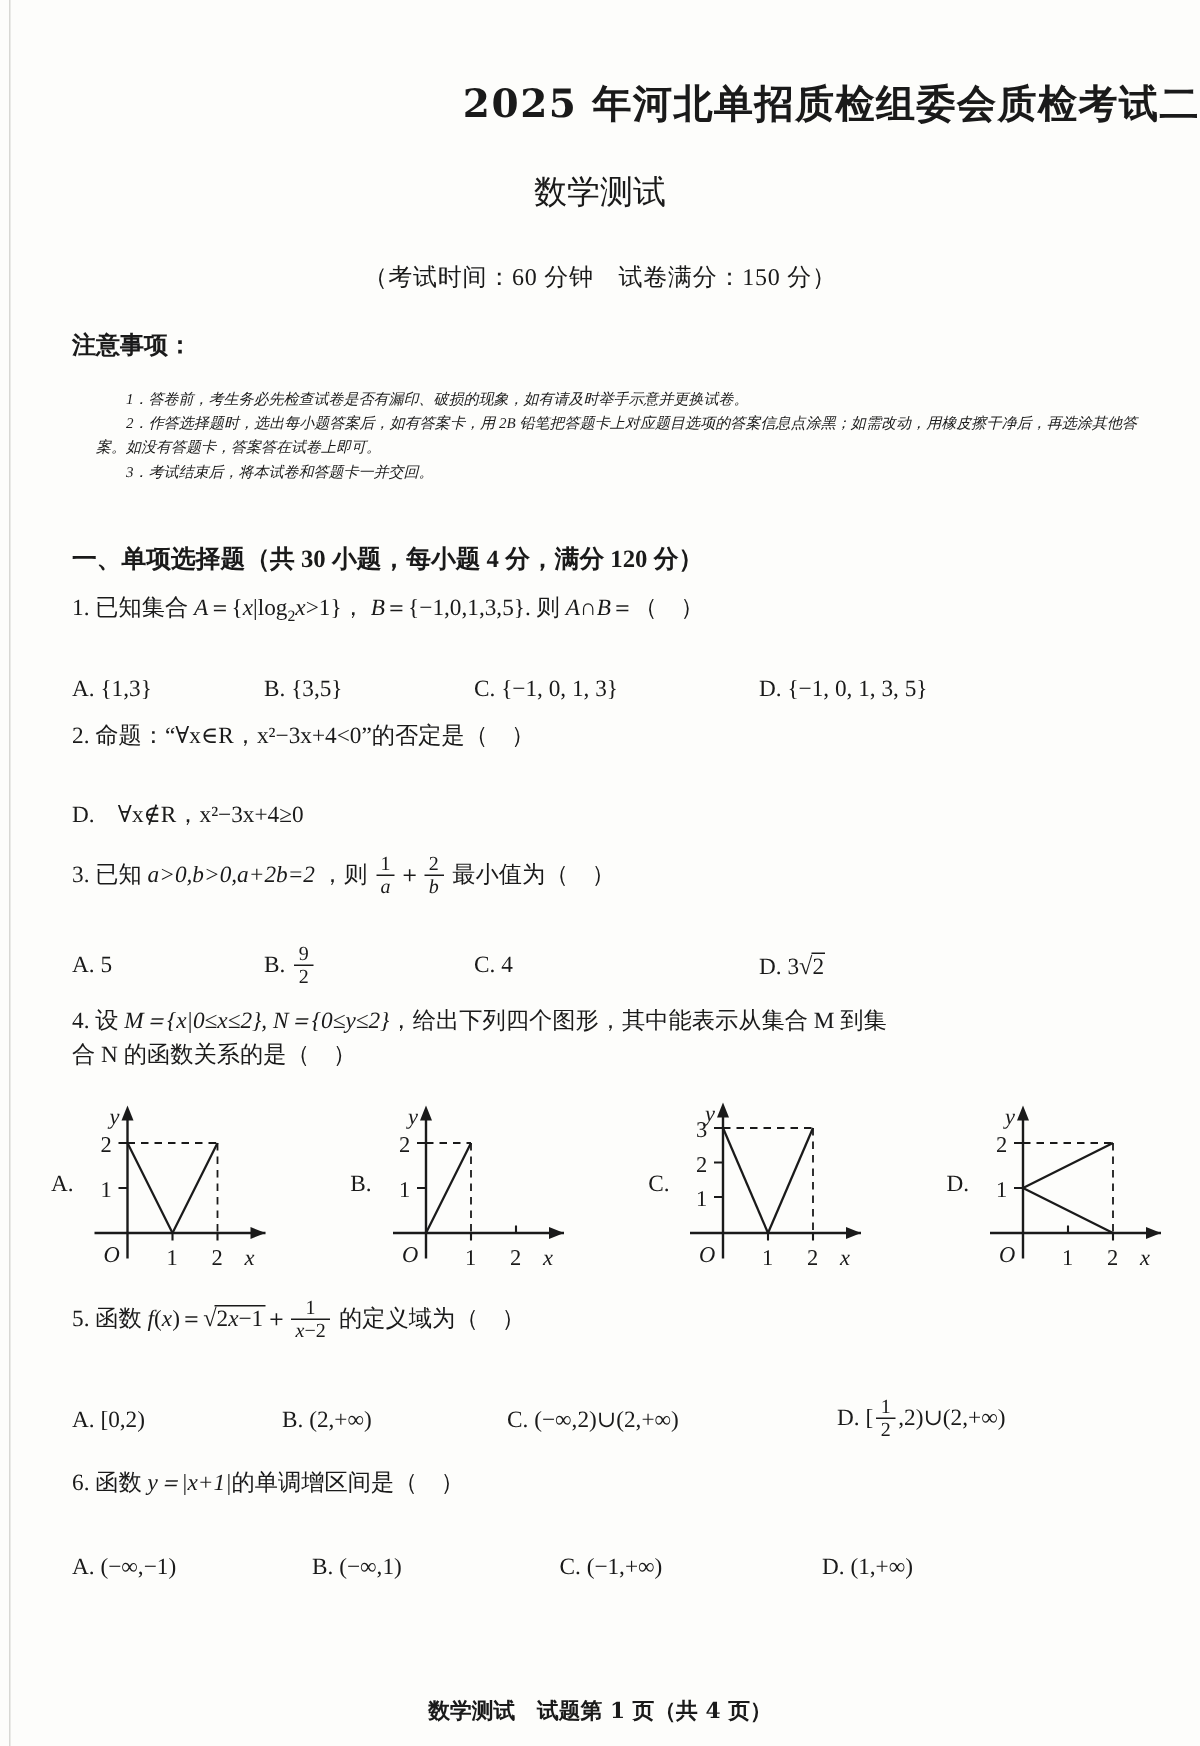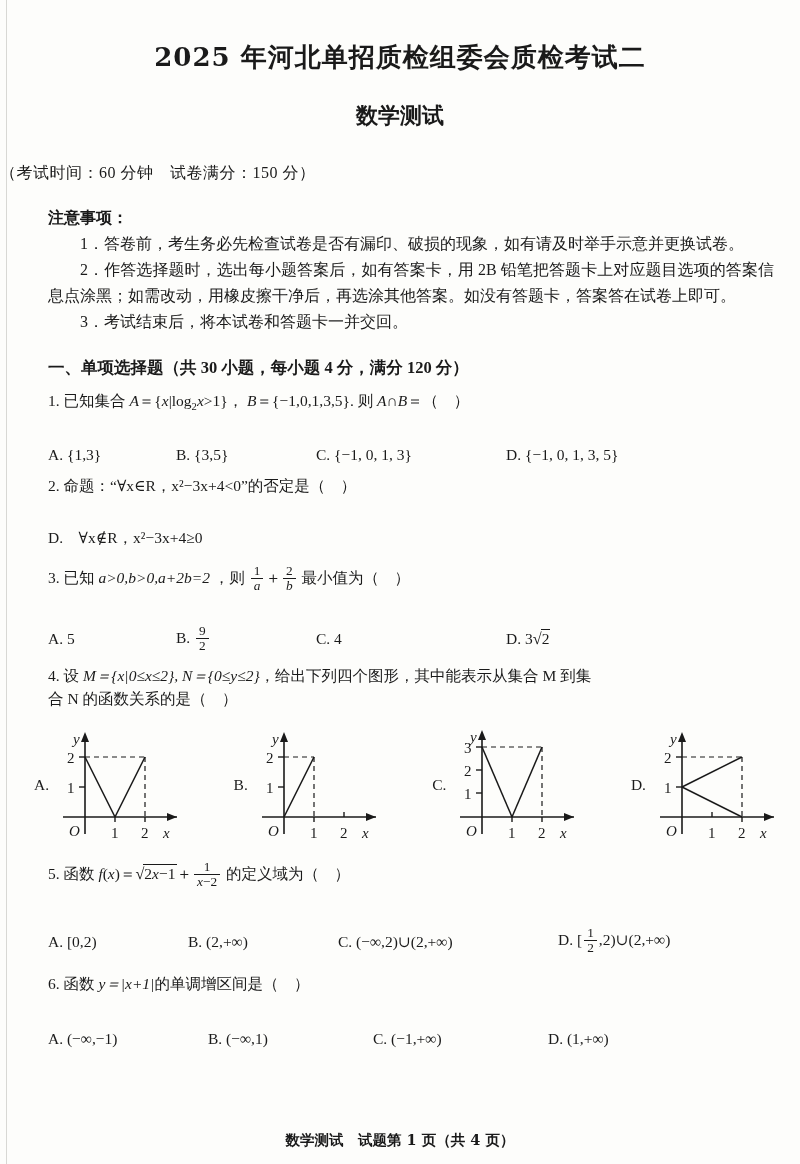--- a/index.html
+++ b/index.html
@@ -15,55 +15,56 @@
     position:relative;
     width:800px;height:1164px;
     padding:0;
     box-sizing:border-box;
   }
   .edge-left{
     position:absolute;left:6px;top:0;width:1px;height:1164px;
     background:#d8d8d4;
   }
   .title{
-    text-align:center;
+    text-align:right;
     font-family:"DejaVu Serif","Liberation Serif",serif;
     font-weight:bold;
     font-size:26px;
     letter-spacing:1px;
     margin:0;
-    padding-top:40px;
+    padding-top:52px;
   }
   .subtitle{
     text-align:center;
     font-family:"DejaVu Serif","Liberation Serif",serif;
-    font-weight:bold;
+    font-weight:normal;
     font-size:22px;
     margin:0;
     padding-top:26px;
   }
   .examinfo{
-    text-align:left;
+    text-align:center;
     font-size:16px;
     margin:0;
     padding-top:32px;
     letter-spacing:0.5px;
   }
   .notice-head{
     font-weight:bold;
     font-size:16px;
     margin:0;
     padding:24px 0 0 48px;
   }
   .notice-body{
-    font-size:16px;
+    font-size:10px;
     line-height:1.62;
-    margin:0;
+    margin:16px;
     padding:2px 26px 0 48px;
     text-align:justify;
+    font-style:italic;
   }
   .notice-body p{margin:0;text-indent:2em;}
   .section-head{
     font-weight:bold;
     font-size:16.5px;
     margin:0;
     padding:22px 0 0 48px;
   }
   .q{
     font-size:15.5px;

